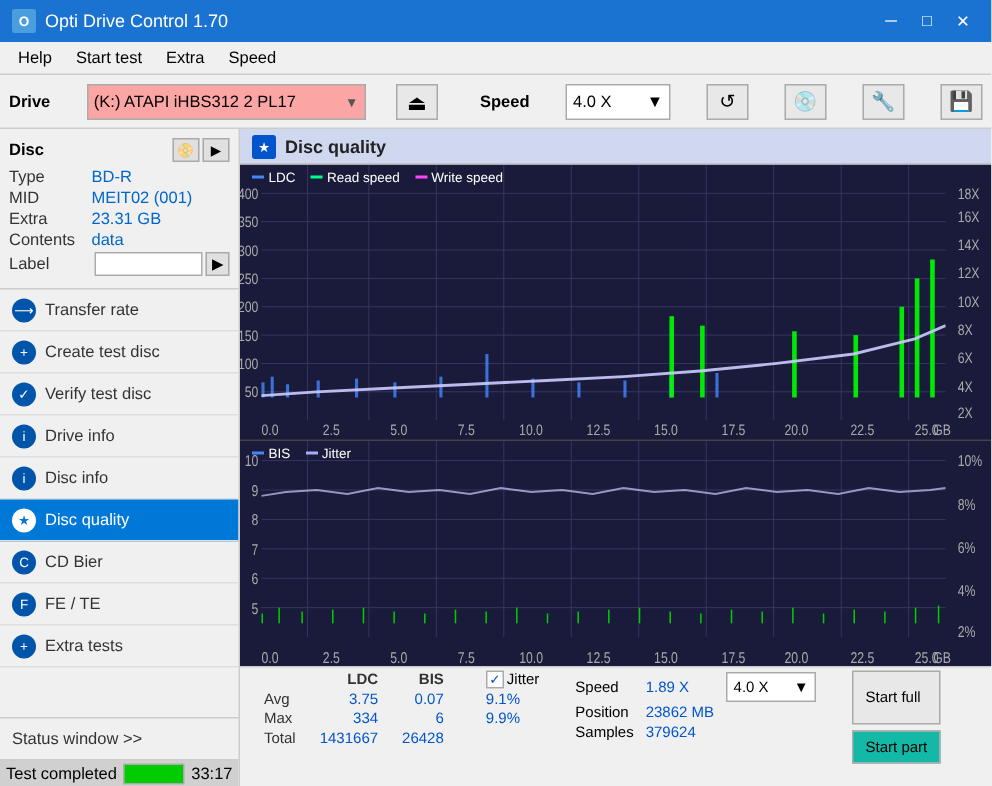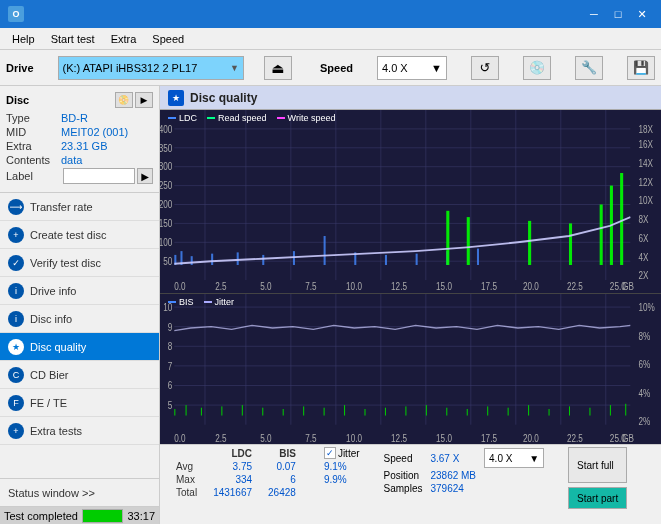--- a/index.html
+++ b/index.html
@@ -12,21 +12,21 @@
     .titlebar-controls { display: flex; gap: 2px; }
     .titlebar-btn { width: 22px; height: 20px; display: flex; align-items: center; justify-content: center; font-size: 11px; cursor: pointer; color: white; background: none; border: none; }
 
     
     .menubar { background: #f0f0f0; height: 22px; display: flex; align-items: center; padding: 0 4px; border-bottom: 1px solid #ccc; font-size: 11px; }
     .menu-item { padding: 2px 8px; cursor: pointer; }
 
     
     .drive-toolbar { background: #f0f0f0; height: 36px; display: flex; align-items: center; padding: 2px 6px; border-bottom: 1px solid #ccc; gap: 20px; }
     .drive-label { font-size: 11px; font-weight: bold; margin-right: 4px; }
-    .drive-select { display: flex; align-items: center; border: 1px solid #aaa; background: #7dd3fc; height: 24px; padding: 0 4px; font-size: 11px; flex: 1; max-width: 220px; justify-content: space-between; }
+    .drive-select { display: flex; align-items: center; border: 1px solid #aaa; background: #fca5a5; height: 24px; padding: 0 4px; font-size: 11px; flex: 1; max-width: 220px; justify-content: space-between; }
     .drive-select-arrow { font-size: 9px; color: #555; }
     .eject-btn { width: 28px; height: 24px; background: #e8e8e8; border: 1px solid #aaa; display: flex; align-items: center; justify-content: center; cursor: pointer; font-size: 14px; }
     .speed-label { font-size: 11px; font-weight: bold; margin-left: 8px; margin-right: 4px; }
     .speed-select { display: flex; align-items: center; border: 1px solid #aaa; background: white; height: 24px; padding: 0 4px; font-size: 11px; width: 70px; justify-content: space-between; }
     .toolbar-icon-btn { width: 28px; height: 24px; background: #e8e8e8; border: 1px solid #aaa; display: flex; align-items: center; justify-content: center; cursor: pointer; font-size: 13px; margin-left: 4px; }
 
     
     .main { display: flex; height: calc(524px - 28px - 22px - 36px); border-radius: 25px; }
 
     
@@ -106,20 +106,21 @@
     .start-full-btn { background: #e8e8e8; border: 1px solid #aaa; padding: 2px 8px; font-size: 10px; cursor: pointer; white-space: nowrap; height: 36px; display: flex; align-items: center; }
     .start-part-btn { background: #14b8a6; border: 1px solid #aaa; padding: 2px 8px; font-size: 10px; cursor: pointer; white-space: nowrap; height: 22px; display: flex; align-items: center; }
     .buttons-col { display: flex; flex-direction: column; gap: 4px; justify-content: center; }
   </style>
 </head>
 <body>
 
 <div class="titlebar">
   <div class="titlebar-left">
     <div class="titlebar-icon">O</div>
+    <span>Opti Drive Control 1.70</span>
   </div>
   <div class="titlebar-controls">
     <button class="titlebar-btn">─</button>
     <button class="titlebar-btn">□</button>
     <button class="titlebar-btn close">✕</button>
   </div>
 </div>
 
 <div class="menubar">
   <span class="menu-item">Help</span>
@@ -461,21 +462,21 @@
         </div>
         <div style="font-size:10px; color:#0055cc;">9.1%</div>
         <div style="font-size:10px; color:#0055cc;">9.9%</div>
       </div>
 
       <div class="speed-info">
         <table>
           <tbody>
               <tr>
             <td>Speed</td>
-            <td class="blue">3.67 X</td>
+            <td class="blue">1.89 X</td>
             <td>
               <div class="speed-select-box">
                 <span>4.0 X</span>
                 <span>▼</span>
               </div>
             </td>
           </tr>
           <tr>
             <td>Position</td>
             <td class="blue">23862 MB</td>

